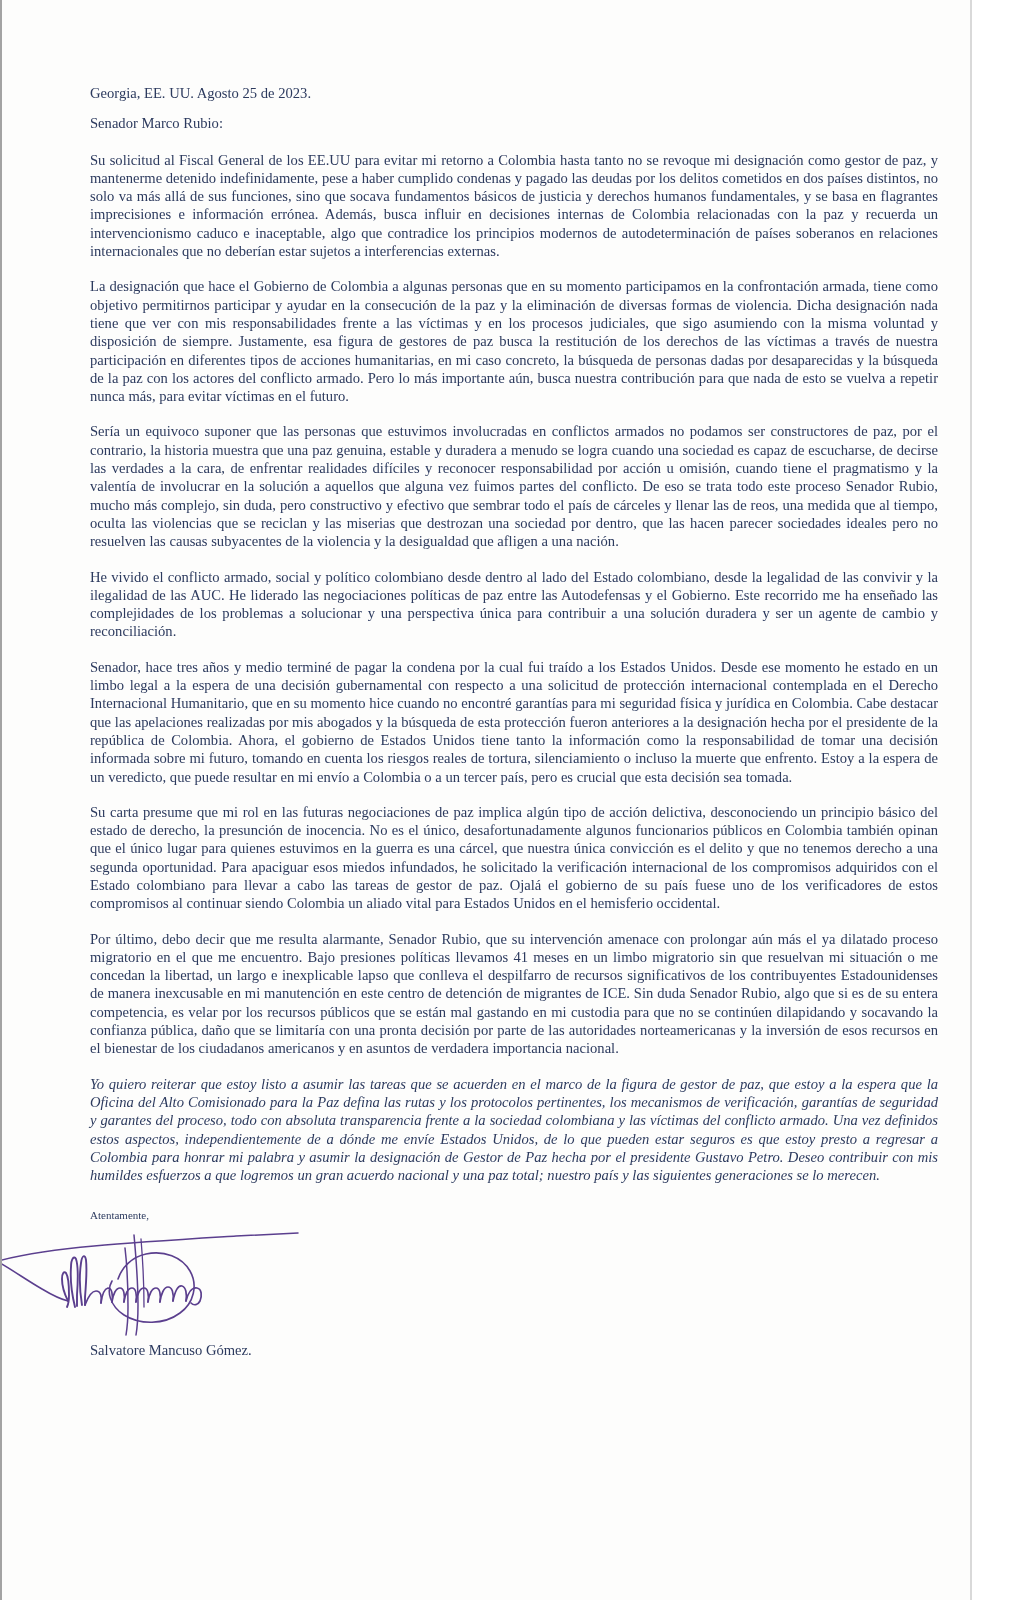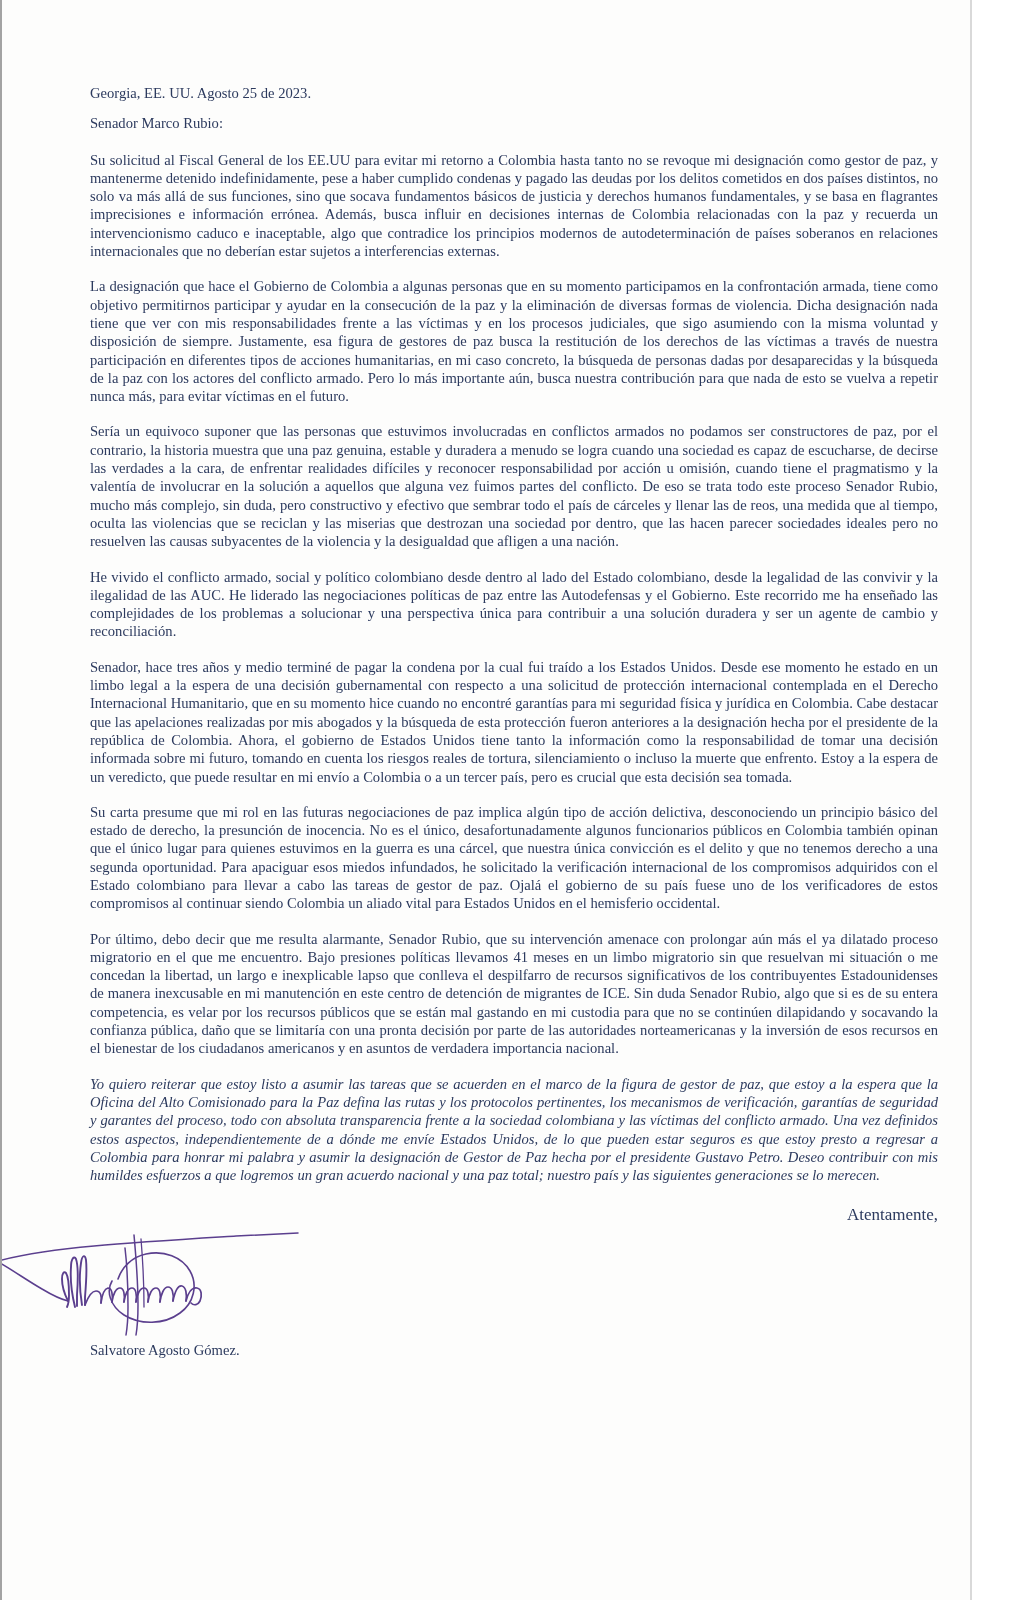--- a/index.html
+++ b/index.html
@@ -59,24 +59,24 @@
   }
   .para:last-child {
     margin-bottom: 0;
     font-style: italic;
   }
   .closing-block {
     margin-top: 22px;
     position: relative;
   }
   .closing {
-    font-size: 17px;
+    font-size: 11px;
     line-height: 18.3px;
     color: #2c3a5e;
-    text-align: right;
+    text-align: left;
   }
   .sig-area {
     position: relative;
     height: 78px;
     margin-top: 2px;
   }
   .sig-svg {
     position: absolute;
     left: -92px;
     top: -18px;
@@ -135,17 +135,17 @@
             <path d="M175 92 C 177 82, 180 76, 184 77 C 188 78, 189 85, 188 92" stroke-width="1.7"></path>
             <path d="M188 92 C 190 84, 194 78, 199 79 C 204 80, 204 87, 202 92 C 200 96, 196 97, 193 94" stroke-width="1.7"></path>
             <path d="M127 39 C 129 56, 130 78, 130 98 C 130 112, 129 120, 128 126" stroke-width="1.5"></path>
             <path d="M136 26 C 138 48, 140 74, 140 96 C 140 112, 139 120, 138 126" stroke-width="1.5"></path>
             <path d="M143 30 C 145 54, 146 78, 146 98" stroke-width="1.3"></path>
             <path d="M120 70 C 124 58, 134 48, 148 45 C 166 41, 184 48, 192 62 C 200 76, 196 94, 182 104 C 166 116, 142 116, 126 106 C 112 97, 108 82, 114 72" stroke-width="1.6"></path>
           </g>
         </svg>
       </div>
 
-      <div class="signer">Salvatore Agosto Gómez.</div>
+      <div class="signer">Salvatore Mancuso Gómez.</div>
     </div>
 
   </div>
 </div>
 
 </body></html>

